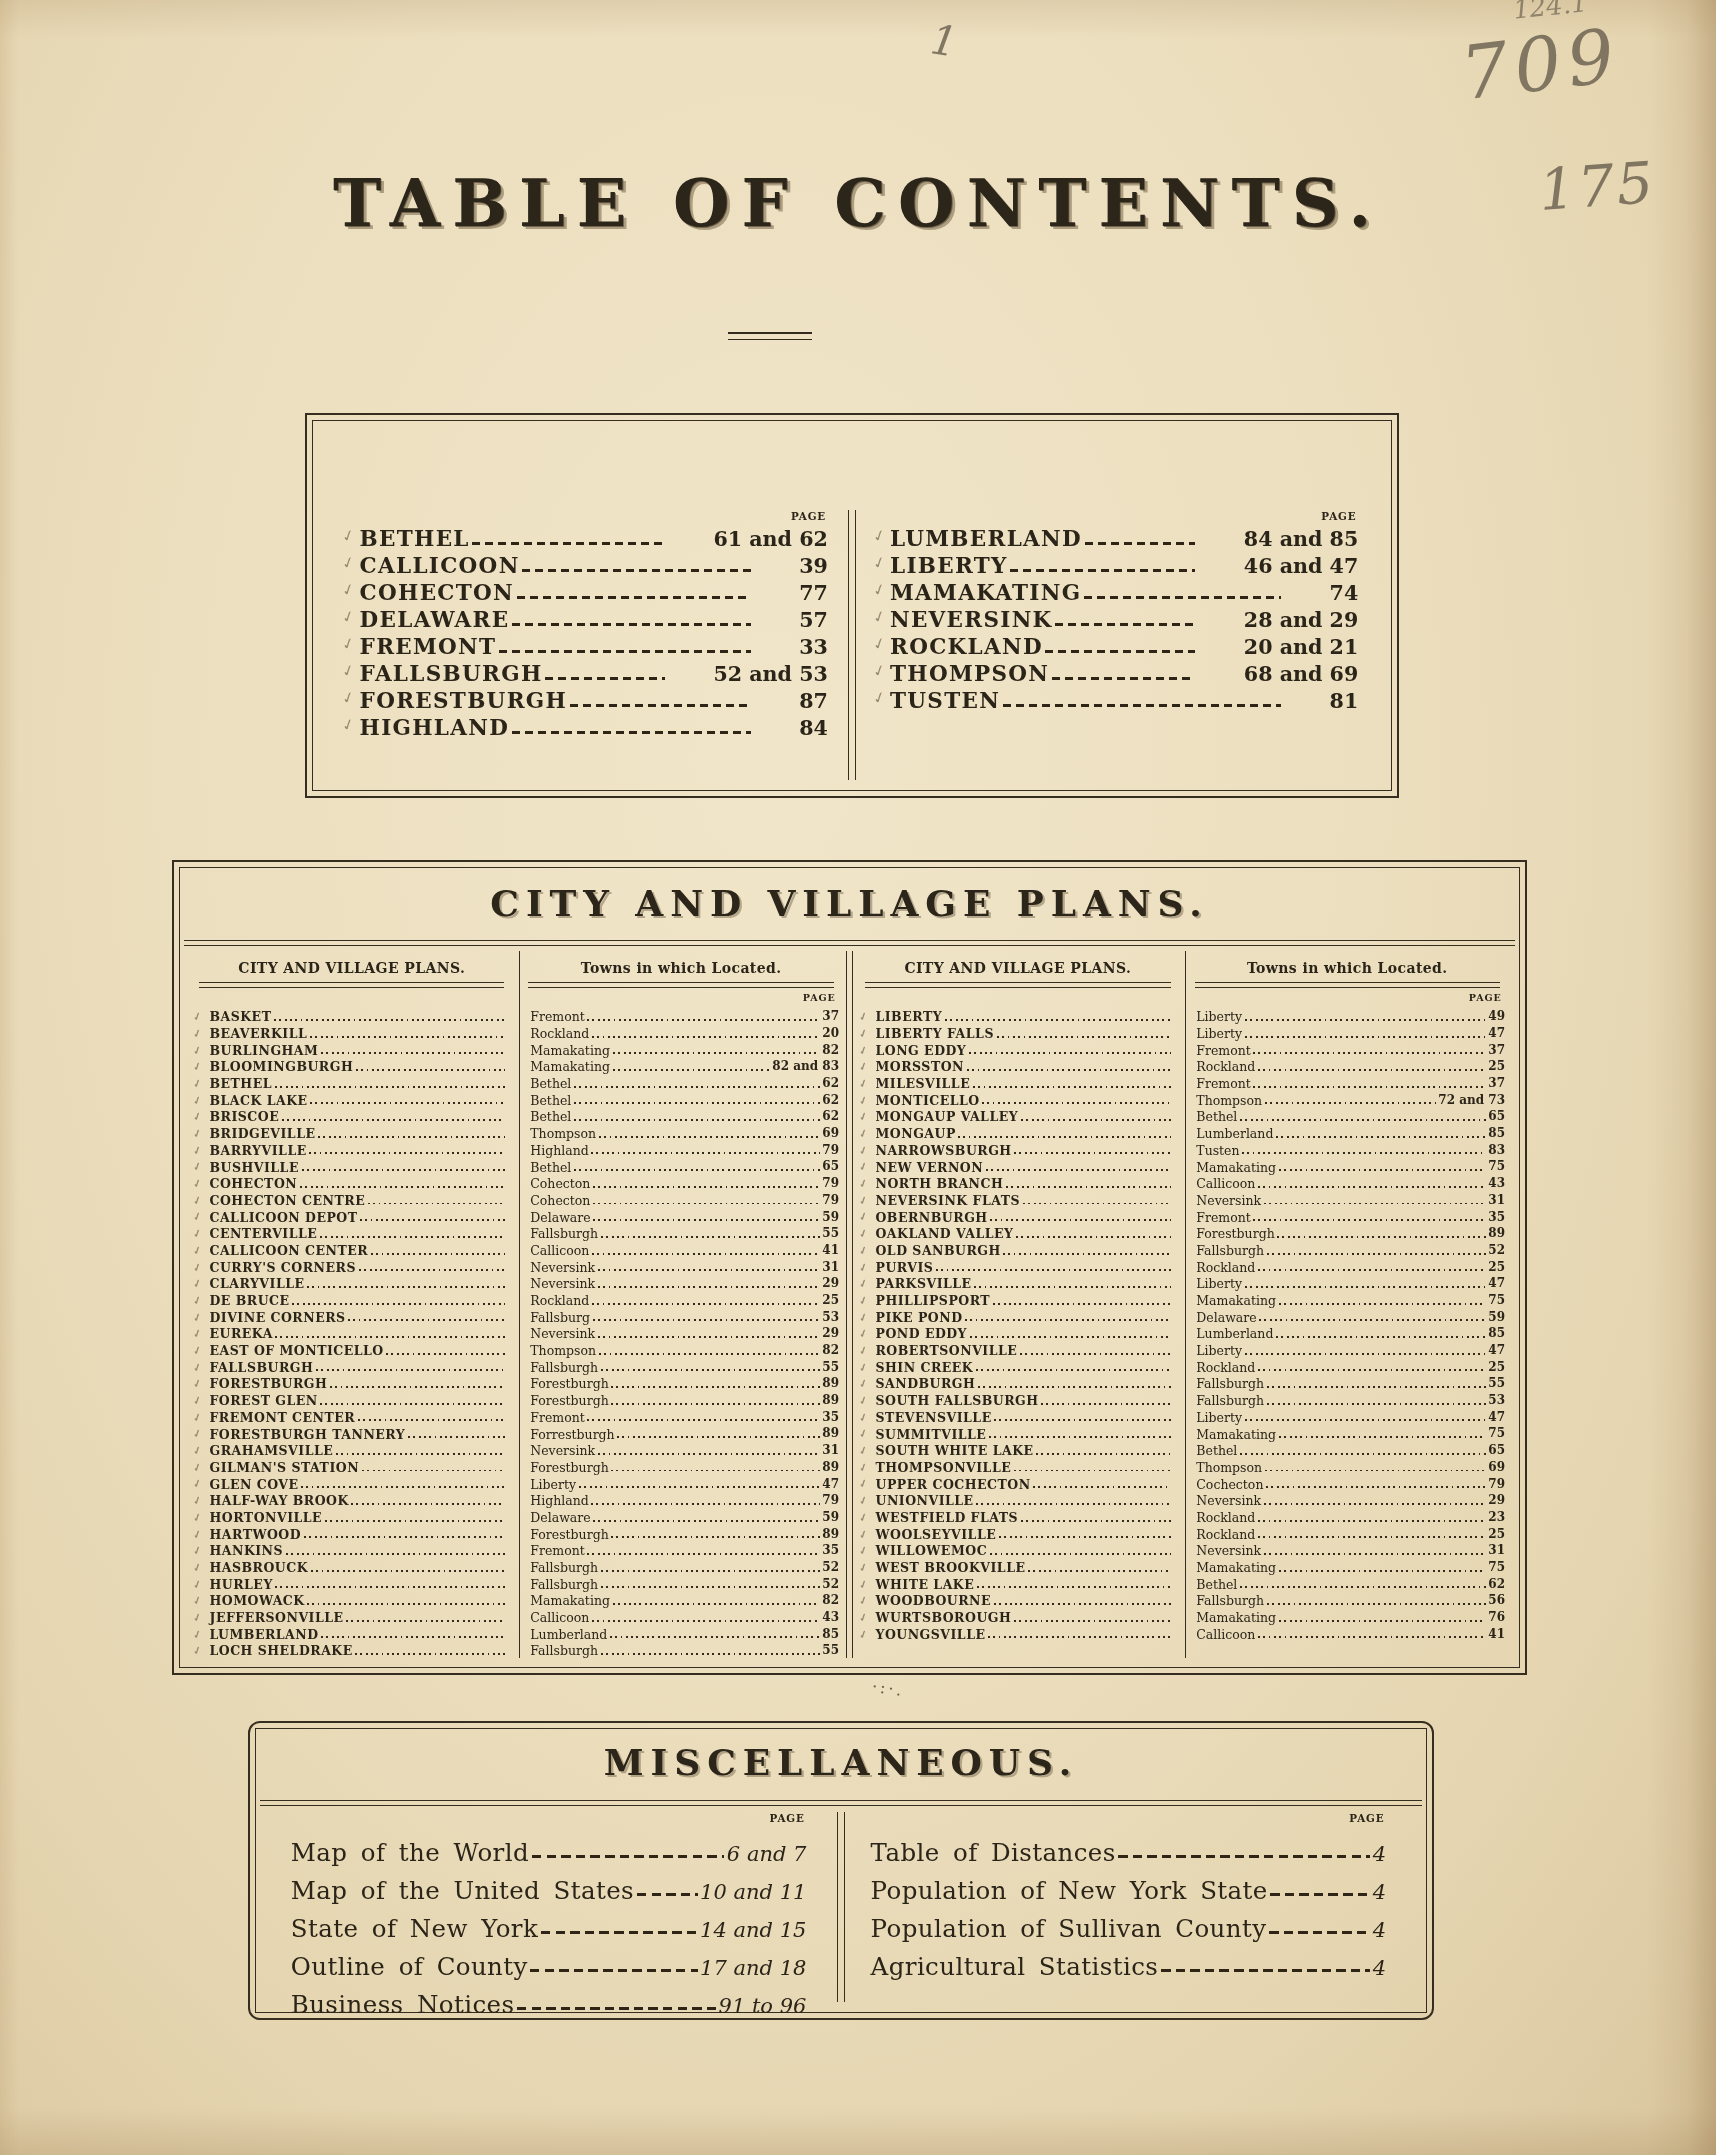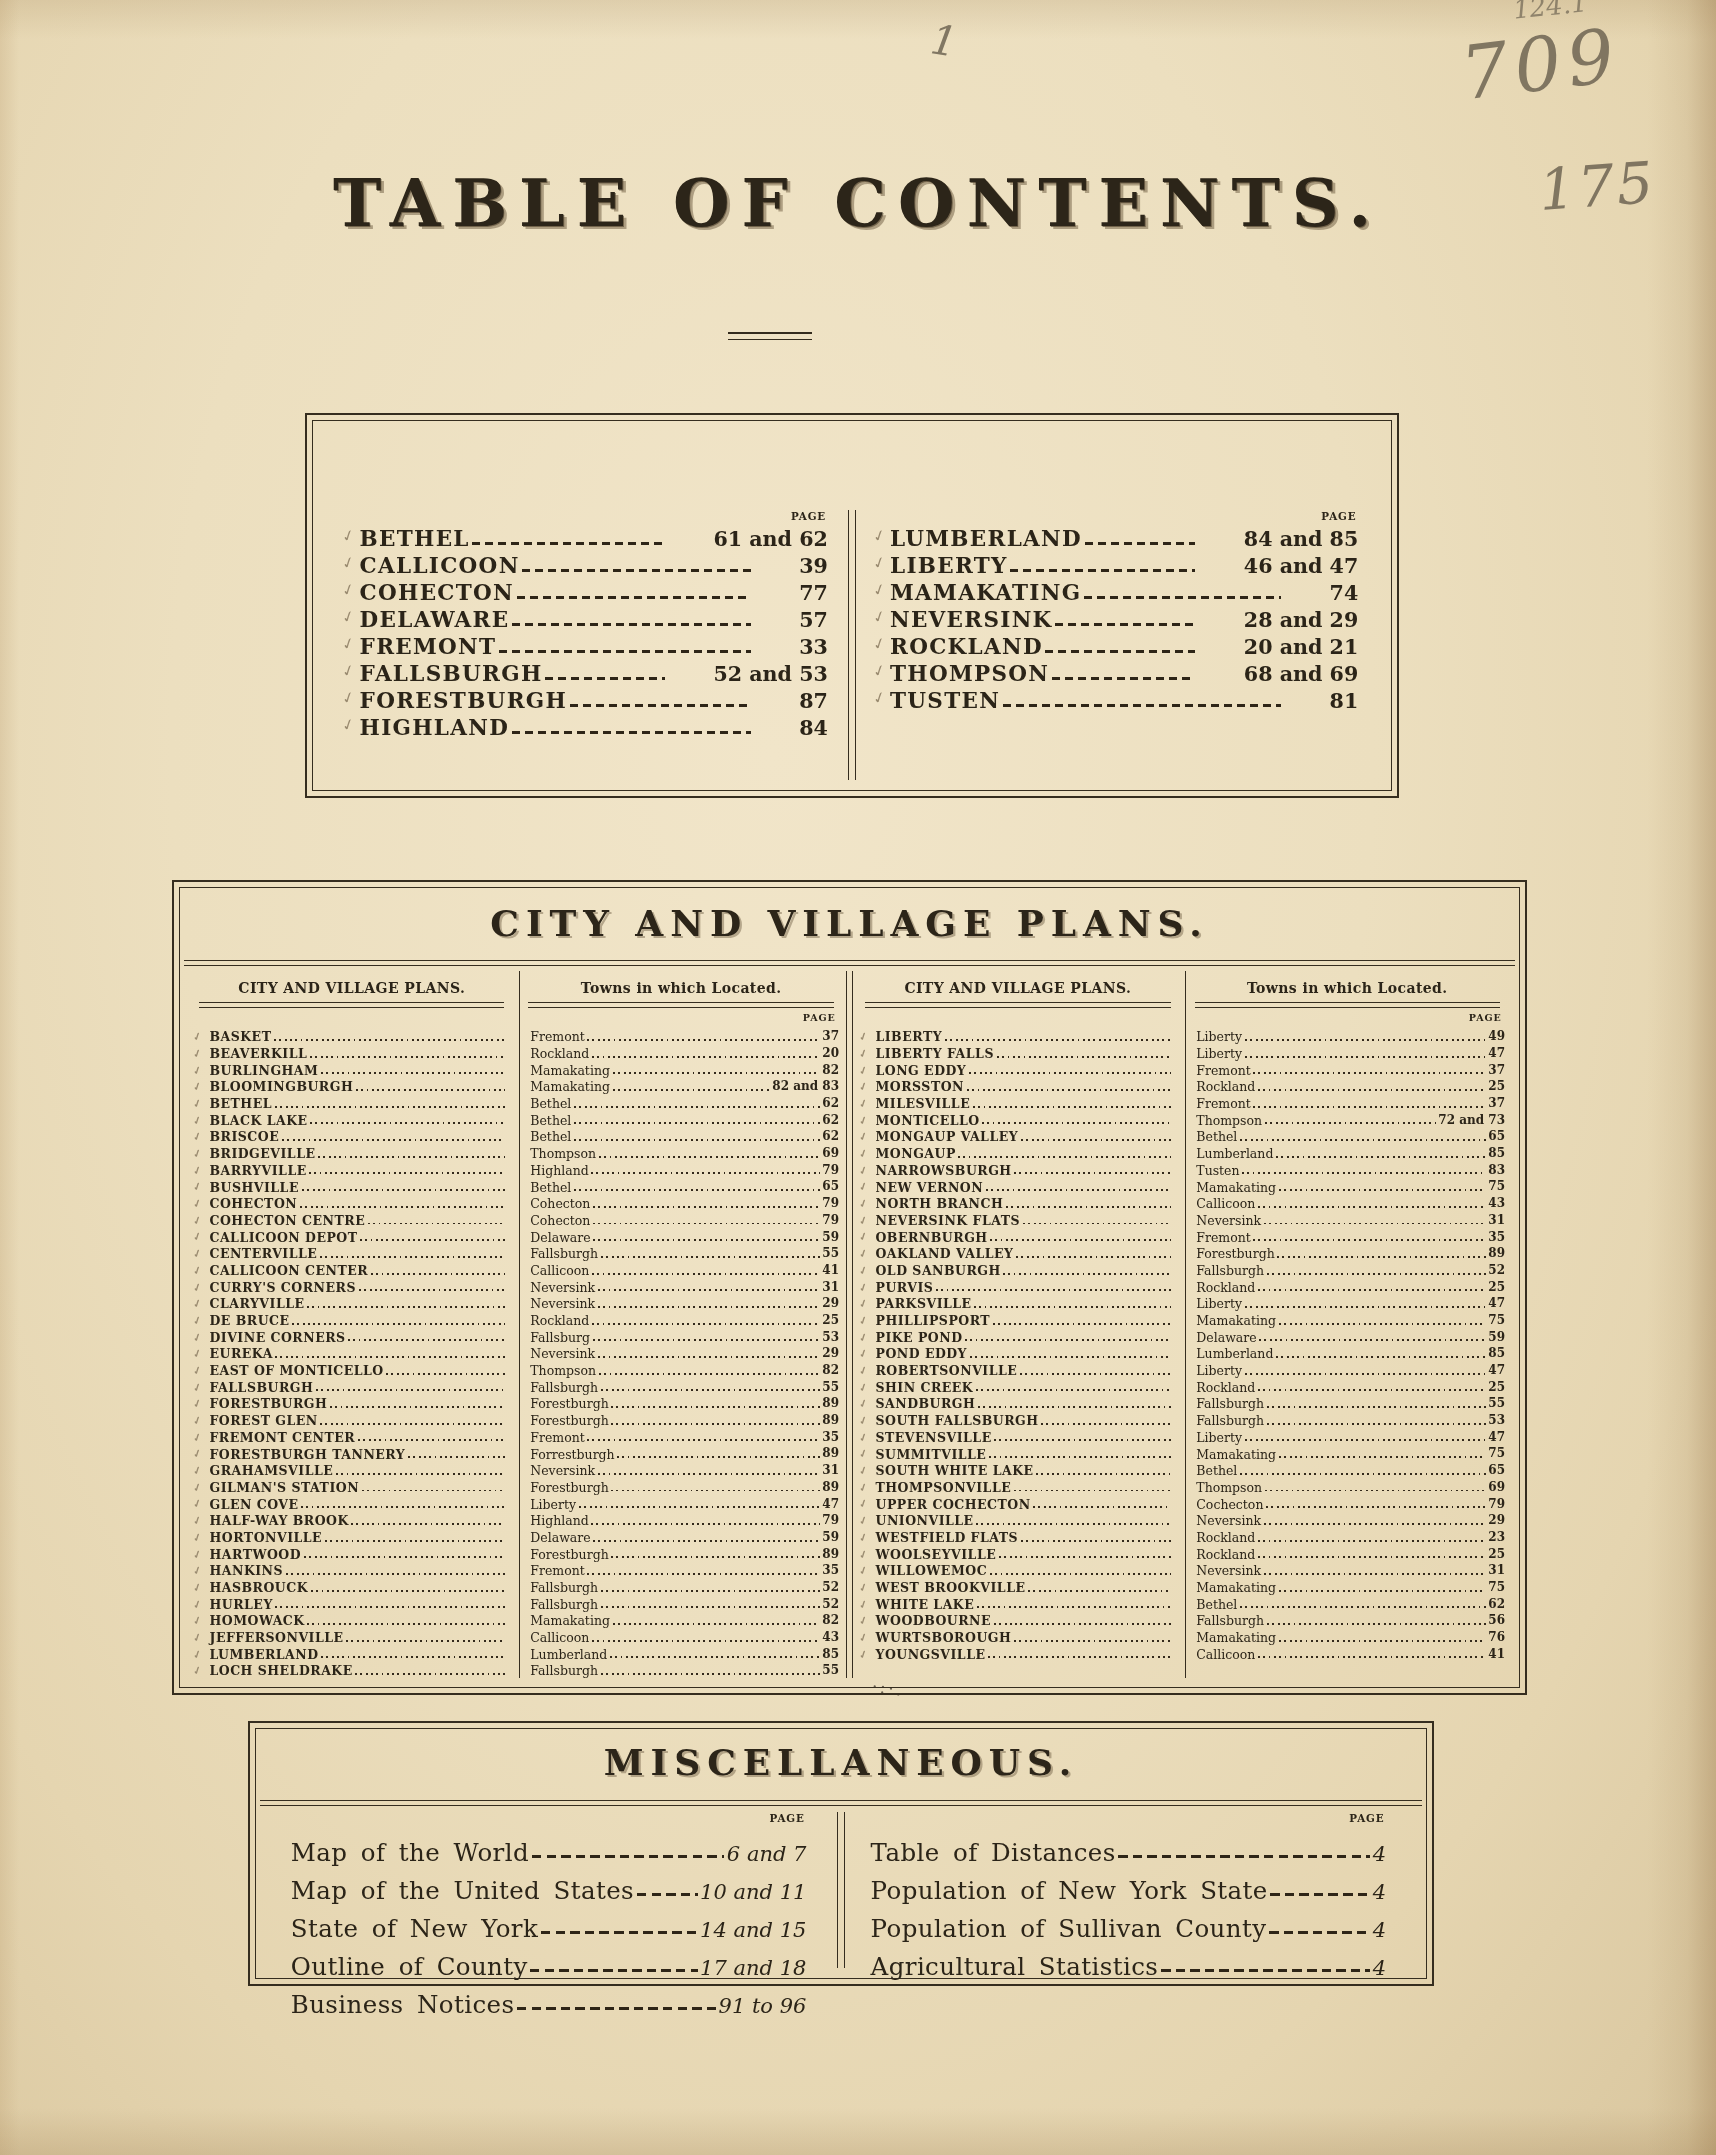--- a/index.html
+++ b/index.html
@@ -64,39 +64,39 @@
   .town-box { top:413px; left:305px; width:1094px; height:385px; }
   .town-box .sec-heading { padding-top:19px; font-size:38px; letter-spacing:7.7px; }
   .tp-cols { position:absolute; top:89px; bottom:10.3px; left:12px; right:12px; display:flex; }
   .tp-col { flex:1; padding:0 20.6px; }
   .tp-col .page-label { font-size:10.3px; letter-spacing:0.9px; padding-right:1.7px; height:13.8px; }
   .tp-row { display:flex; align-items:flex-end; height:27px; position:relative; padding-left:13.8px; }
   .tp-row .check { left:-3.4px; top:3.4px; font-size:15.5px; }
   .tp-name { font-size:21.5px; font-weight:bold; letter-spacing:1.3px; line-height:1.05; }
   .tp-page { font-size:20.6px; font-weight:bold; line-height:1.1; white-space:nowrap;margin-left:46px; }
   
-  .city-box { top:880px; left:172px; width:1355px; height:815px; }
+  .city-box { top:860px; left:172px; width:1355px; height:815px; }
   .city-box .sec-heading { padding-top:13.8px; font-size:36px; letter-spacing:6.9px; }
   .city-rule { position:absolute; top:72px; left:4.3px; right:4.3px; }
   .cv-table { position:absolute; top:83px; bottom:8.6px; left:6.9px; right:6.9px; display:flex; }
   .cv-half { flex:1; position:relative; }
   .cv-vline { position:absolute; left:50.4%; top:0; bottom:0; width:1.3px; background:#352d1f; }
   .cv-headrow { display:flex; padding-top:8.6px; height:41px; box-sizing:border-box; }
   .cv-headcell { width:50%; text-align:center; font-weight:bold; font-size:14px; letter-spacing:0.4px; }
   .cv-headcell .dbl-rule { margin:6px 12px 0; }
   .cv-page-line { height:14.6px; }
   .cv-page-line .page-label { font-size:9.5px; letter-spacing:0.9px; padding-right:10.3px; }
   .cv-row { display:flex; align-items:flex-end; height:16.7px; font-size:12.5px; }
   .cv-name { width:50%; box-sizing:border-box; padding:0 8.6px 0 22.4px; display:flex; align-items:flex-end;
              position:relative; font-weight:bold; letter-spacing:0.5px; line-height:1.05; }
   .cv-name .check { left:6px; top:0.9px; font-size:10.3px; }
   .cv-town { width:50%; box-sizing:border-box; padding:0 6.9px 0 13.8px; display:flex; align-items:flex-end; line-height:1.05; }
   .cv-pg { font-weight:bold; font-size:12px; line-height:1.1; white-space:nowrap; }
   
-  .misc-box { top:1721px; left:248px; width:1186px; height:265px; }
+  .misc-box { top:1721px; left:248px; width:1186px; height:299px;border-radius:12px; }
   .misc-box .sec-heading { padding-top:12px; font-size:36px; letter-spacing:6.9px; }
   .misc-rule { position:absolute; top:71px; left:4.3px; right:4.3px; }
   .m-cols { position:absolute; top:83px; bottom:10.3px; left:8.6px; right:8.6px; display:flex; }
   .m-col { flex:1; padding:0 31px 0 26px; }
   .m-col .page-label { font-size:10.3px; letter-spacing:0.9px; height:15.5px; padding-right:1.7px; }
   .m-row { display:flex; align-items:flex-end; height:38px;justify-content:center; }
   .m-name { font-size:24.5px; line-height:1.05; letter-spacing:0.4px; word-spacing:5.2px; }
   .m-page { font-size:21px; line-height:1.1; white-space:nowrap;font-style:italic; }
 </style>
 </head>

